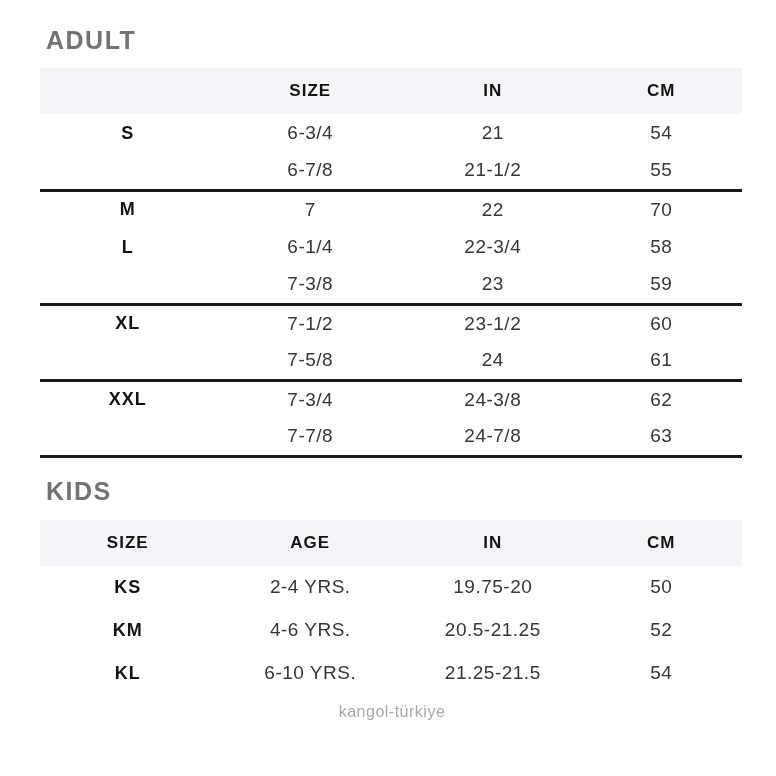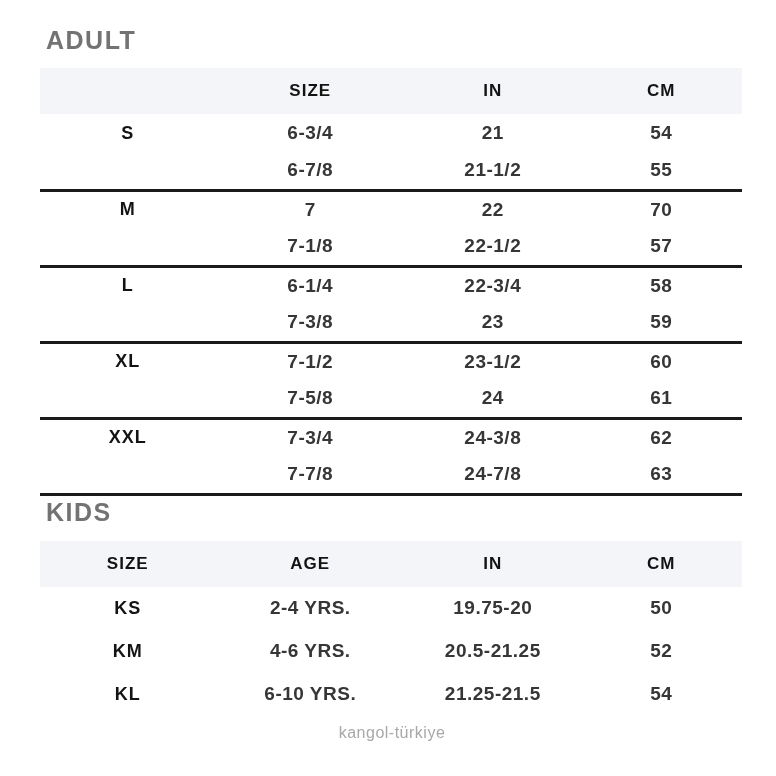--- a/index.html
+++ b/index.html
@@ -16,21 +16,21 @@
     box-sizing: border-box;
   }
   .section-title {
     margin: 0 0 13px 6px;
     font-size: 25px;
     font-weight: 700;
     letter-spacing: 1.5px;
     color: #737373;
   }
   .section-title.kids {
-    margin-top: 2px;
+    margin-top: 19px;
     margin-bottom: 14px;
   }
   table.size-table {
     width: 702px;
     border-collapse: collapse;
     table-layout: fixed;
   }
   table.size-table col.c0 { width: 25%; }
   table.size-table col.c1 { width: 27%; }
   table.size-table col.c2 { width: 25%; }
@@ -44,21 +44,21 @@
     font-weight: 700;
     letter-spacing: 1px;
     color: #131313;
     padding: 0;
   }
   table.size-table tbody tr { height: 38px; }
   table.kids tbody tr { height: 43px; }
   table.size-table td {
     text-align: center;
     font-size: 19px;
-    font-weight: 700;
+    font-weight: 400;
     color: #363636;
     letter-spacing: 0.5px;
     padding: 0;
   }
   table.size-table td.label-cell {
     font-size: 18px;
     font-weight: 700;
     letter-spacing: 1px;
     color: #131313;
   }
@@ -108,26 +108,20 @@
           <td>6-7/8</td>
           <td>21-1/2</td>
           <td>55</td>
         </tr>
         <tr>
           <td class="label-cell">M</td>
           <td>7</td>
           <td>22</td>
           <td>70</td>
         </tr>
-        <tr class="group-end">
-          <td class="label-cell"></td>
-          <td>7-1/8</td>
-          <td>22-1/2</td>
-          <td>57</td>
-        </tr>
         <tr>
           <td class="label-cell">L</td>
           <td>6-1/4</td>
           <td>22-3/4</td>
           <td>58</td>
         </tr>
         <tr class="group-end">
           <td class="label-cell"></td>
           <td>7-3/8</td>
           <td>23</td>

